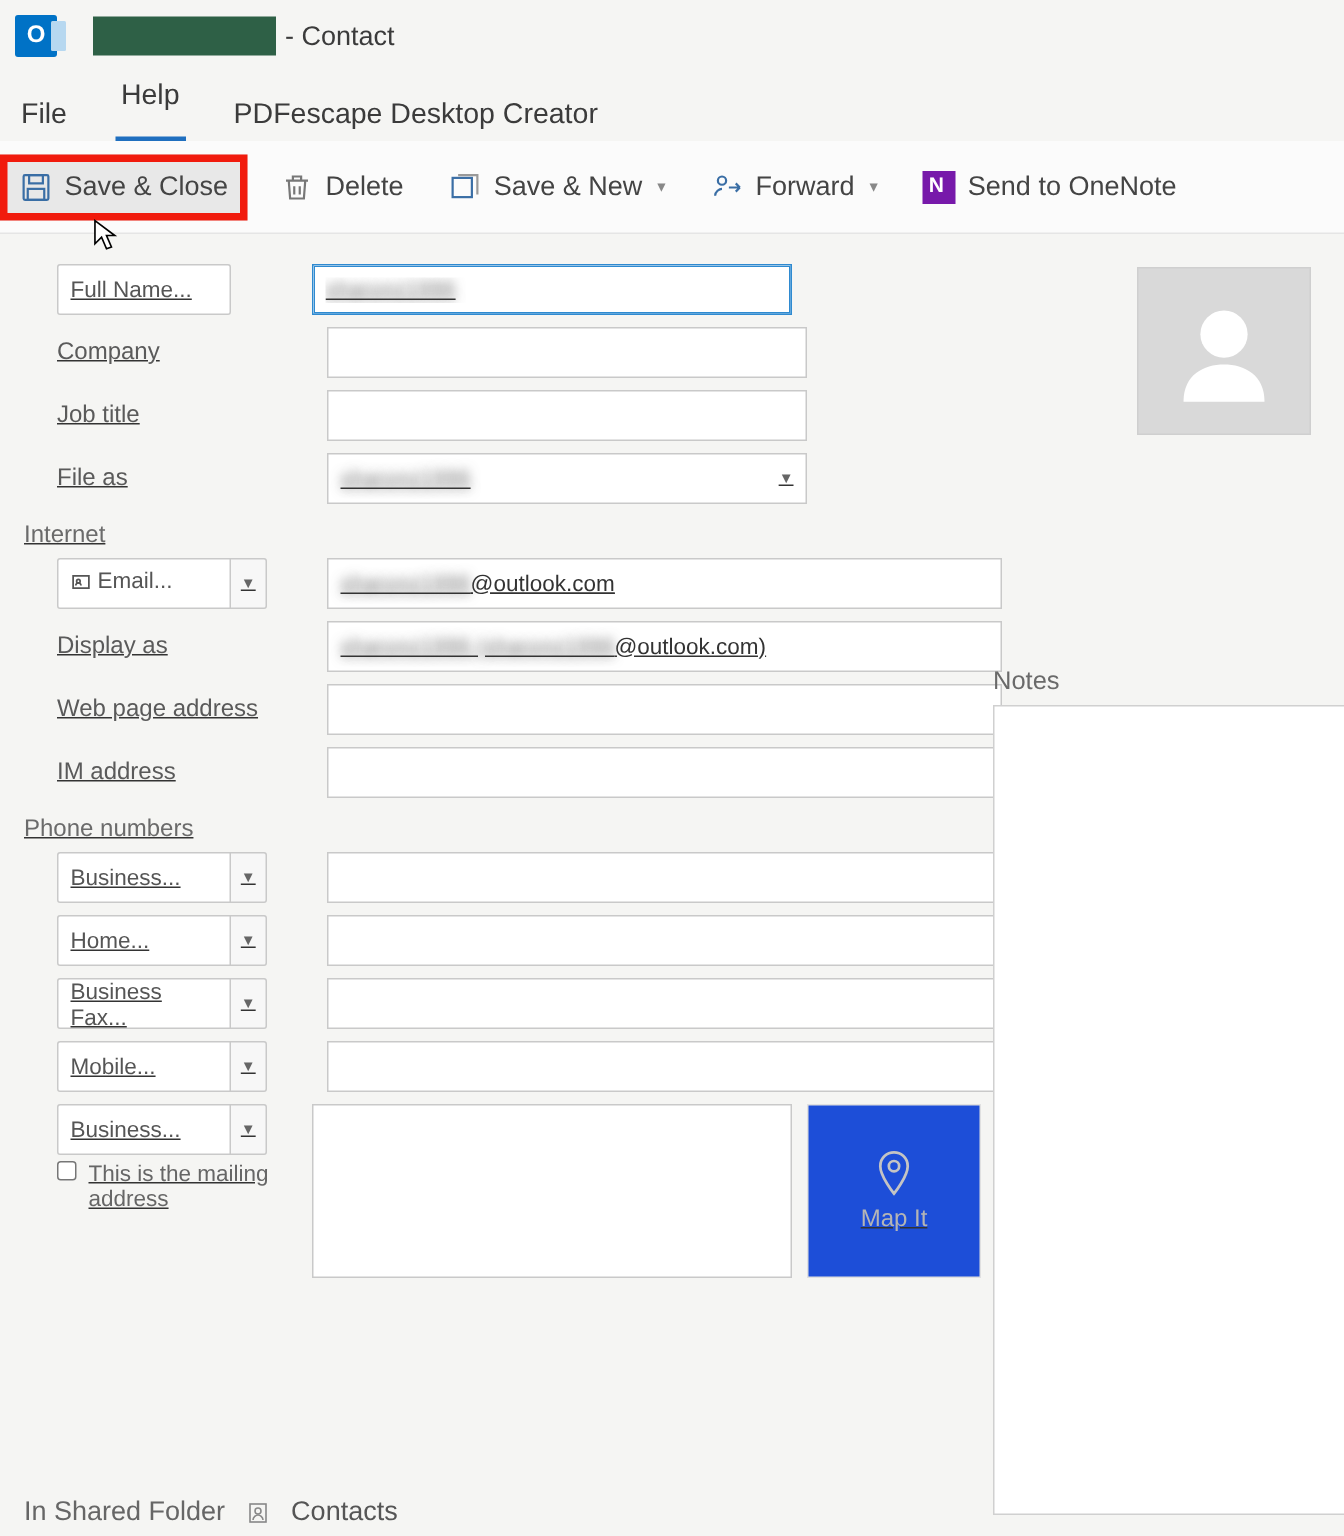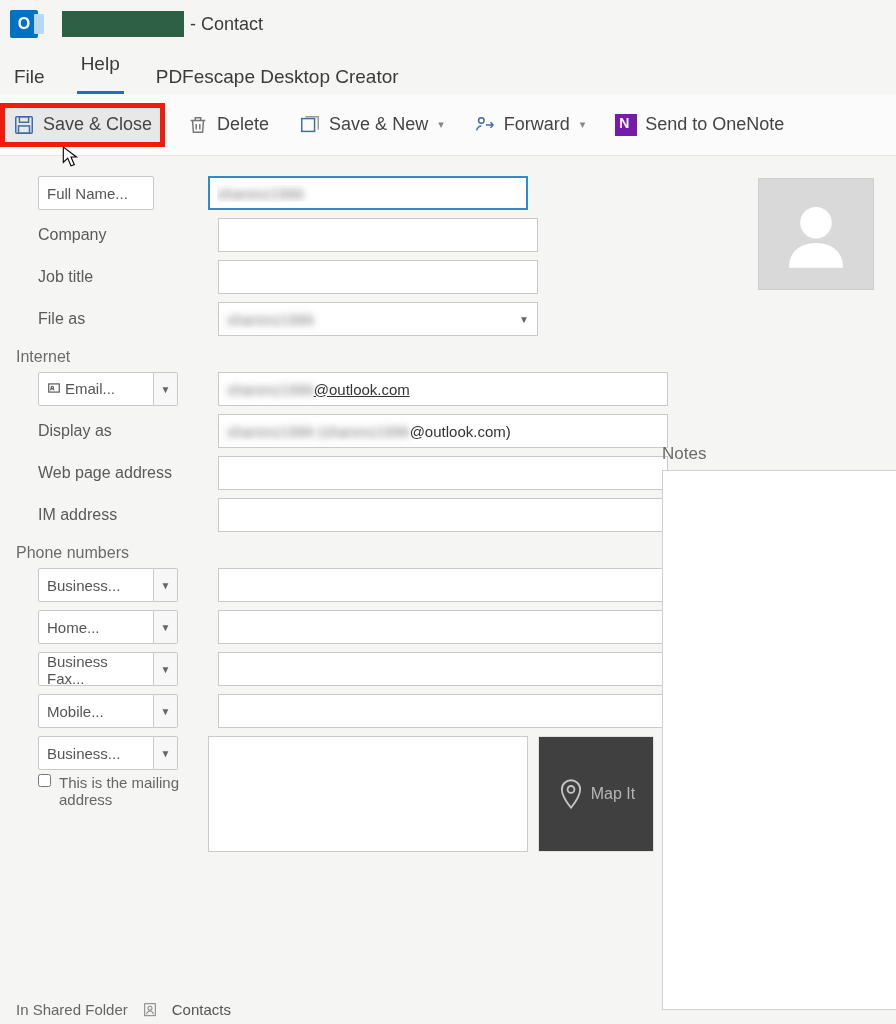--- a/index.html
+++ b/index.html
@@ -93,20 +93,21 @@
   .drop { color:#888; font-size:11px; margin-left:2px; }
   .onenote-ic {
     width:22px;height:22px;background:#7719aa;display:inline-block;
     position:relative;
   }
   .onenote-ic::before{content:"N";color:#fff;font-weight:bold;font-size:14px;position:absolute;left:4px;top:1px;}
   
   .formarea {
     padding: 20px 16px 0 16px;
     display:flex;
+    text-decoration:underline;
   }
   .leftcol { flex:1; }
   .section-label {
     font-size:16px; color:#6b6b6b; margin: 12px 0 6px -22px;
   }
   .row {
     display:flex;
     align-items:center;
     margin-bottom:8px;
     gap: 10px;
@@ -167,38 +168,38 @@
   
   .emailval {flex:1;height:34px;border:1px solid #c9c9c9;background:#fff;padding:0 8px;display:flex;align-items:center;}
   .emailval .blurpart{color:transparent;text-shadow:0 0 7px rgba(80,80,80,0.8);}
   .emailval .clearpart{color:#333;text-decoration:underline;}
   .dispval .clearpart{text-decoration:none;}
   
   .addrbox {
     width:320px;height:116px;border:1px solid #c9c9c9;background:#fff;resize:none;
   }
   .mapbtn {
-    width:116px;height:116px;border:1px solid #e0e0e0;background:#404040;
-    display:flex;flex-direction:row;align-items:center;justify-content:center;
+    width:116px;height:116px;border:1px solid #e0e0e0;background:#1d4ed8;
+    display:flex;flex-direction:column;align-items:center;justify-content:center;
     color:#b5b5b5;font-size:16px;gap:6px;cursor:pointer;
   }
   .mapbtn svg{width:28px;height:32px;}
   .chk {display:flex;align-items:flex-start;gap:8px;color:#666;font-size:15px;margin-top:4px;}
   
   .notespanel {
     position:absolute; left:662px; top:444px; right:0; bottom:28px;
   }
   .notespanel .nlabel {font-size:17px;color:#6a6a6a;margin-bottom:6px;}
   .notespanel .narea {
     width:100%; height:540px; border:1px solid #d0d0d0; border-right:none; background:#fff;
   }
   
   .statusbar {
     position:absolute;left:16px;bottom:6px;display:flex;align-items:center;gap:14px;
-    color:#666;font-size:15px;
+    color:#666;font-size:18px;
   }
   .statusbar svg{width:16px;height:18px;}
   .cursor-arrow{
     position:absolute;left:60px;top:146px;width:16px;height:20px;pointer-events:none;
   }
 </style>
 </head>
 <body>
 
 <div class="titlebar">

